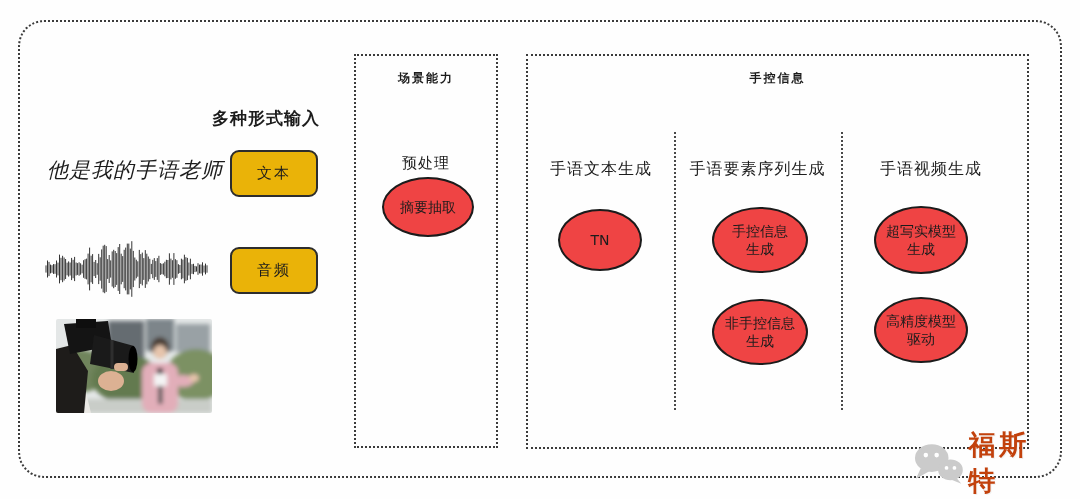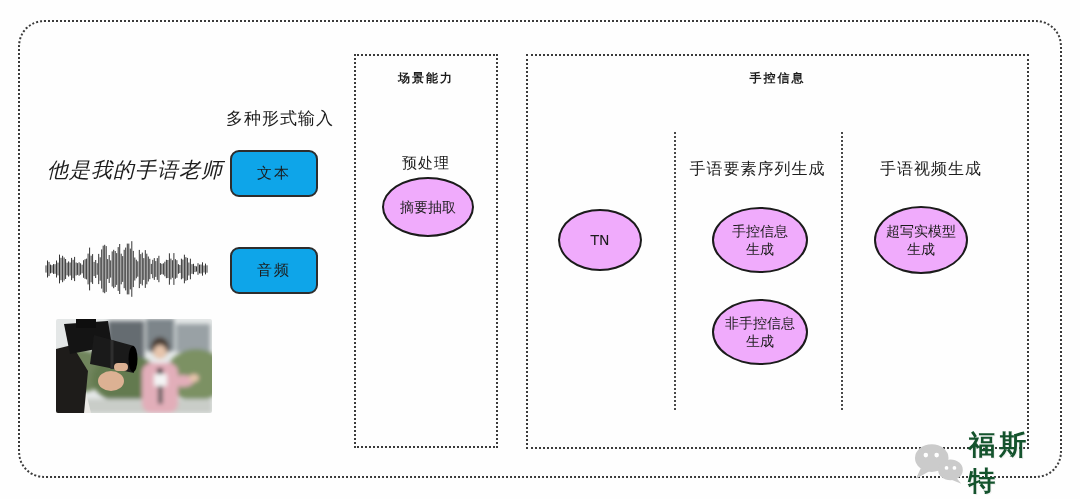--- a/index.html
+++ b/index.html
@@ -2,48 +2,48 @@
 <html><head>
 <meta charset="utf-8">
 <style>
   html,body{margin:0;padding:0;background:#ffffff;}
   body{font-family:"DejaVu Sans","Liberation Sans",sans-serif;color:#1c1c1c;}
   .canvas{position:relative;width:1080px;height:499px;background:#fefefe;overflow:hidden;}
   .outer{position:absolute;left:18px;top:20px;width:1040px;height:454px;
          border:2px dotted #3b3b3b;border-radius:26px;}
 
   
-  .lbl-input{position:absolute;left:192px;top:85px;width:122px;text-align:right;
-             font-size:17px;font-weight:400;letter-spacing:1px;}
+  .lbl-input{position:absolute;left:192px;top:85px;width:122px;text-align:left;
+             font-size:17px;font-weight:700;letter-spacing:1px;}
   .sentence{position:absolute;left:27px;top:134px;font-size:21px;letter-spacing:1px;font-style:italic;}
   .inbox{position:absolute;left:210px;width:84px;height:43px;border:2px solid #2d2d2d;
          border-radius:9px;display:flex;align-items:center;justify-content:center;
-         font-size:15px;background:#0ea5e9;letter-spacing:2px;}
+         font-size:15px;background:#eab308;letter-spacing:2px;}
   .wave{position:absolute;left:24px;top:207px;}
   .photo{position:absolute;left:36px;top:297px;width:156px;height:94px;border-radius:2px;
          overflow:hidden;}
 
   
   .dash-box{position:absolute;border:2px dotted #3b3b3b;background:transparent;}
   .scene{left:334px;top:32px;width:140px;height:390px;}
   .core{left:506px;top:32px;width:499px;height:391px;}
   .box-title{position:absolute;top:14px;left:0;right:0;text-align:center;
              font-size:12px;font-weight:700;letter-spacing:2px;}
   .subtitle{position:absolute;top:72px;left:0;right:0;text-align:center;font-size:15px;
             letter-spacing:1px;margin-top:26px;}
   .ellipse{position:absolute;border:2.5px solid #1b1b1b;border-radius:50%;
            display:flex;align-items:center;justify-content:center;text-align:center;
-           font-size:14px;line-height:18px;white-space:pre-line;background:#f0abfc;}
+           font-size:14px;line-height:18px;white-space:pre-line;background:#ef4444;}
   .divider{position:absolute;top:76px;height:278px;width:0;border-left:2px dotted #484848;}
   .col-label{position:absolute;top:103px;text-align:center;font-size:16px;font-weight:500;
              letter-spacing:1px;}
 
   
   .watermark{position:absolute;left:893px;top:405px;display:flex;align-items:center;}
-  .wm-text{font-size:27px;font-weight:700;color:#14532d;letter-spacing:4px;
+  .wm-text{font-size:27px;font-weight:700;color:#c2410c;letter-spacing:4px;
            text-shadow:1px 1px 0 #f1f1f1;margin-left:4px;}
 </style>
 </head>
 <body>
 
 <div class="canvas">
   <div class="outer">
 
     <div class="lbl-input">多种形式输入</div>
 
@@ -214,39 +214,44 @@
         <span>摘要抽取</span>
       </div>
     </div>
 
     <div class="dash-box core">
       <div class="box-title">手控信息</div>
 
       <div class="divider" style="left:146px"></div>
       <div class="divider" style="left:313px"></div>
 
+      <div class="col-label" style="left:0;width:146px">手语文本生成</div>
       <div class="col-label" style="left:146px;width:167px">手语要素序列生成</div>
       <div class="col-label" style="left:313px;width:180px">手语视频生成</div>
 
       <div class="ellipse" style="left:30px;top:153px;width:80px;height:58px">
         <span>TN</span>
       </div>
 
       <div class="ellipse" style="left:184px;top:151px;width:92px;height:62px">
         <span>手控信息
 生成</span>
       </div>
       <div class="ellipse" style="left:184px;top:243px;width:92px;height:62px">
         <span>非手控信息
 生成</span>
       </div>
 
       <div class="ellipse" style="left:346px;top:150px;width:90px;height:64px">
         <span>超写实模型
 生成</span>
+      </div>
+      <div class="ellipse" style="left:346px;top:241px;width:90px;height:62px">
+        <span>高精度模型
+驱动</span>
       </div>
     </div>
 
     <div class="watermark">
       <svg width="52" height="42" viewBox="0 0 52 42">
         <g fill="#cbcbcb">
           <ellipse cx="19" cy="16" rx="17" ry="14"></ellipse>
           <polygon points="8,26 3,37 17,29"></polygon>
           <ellipse cx="38" cy="28" rx="12.5" ry="10.5"></ellipse>
           <polygon points="44,36 49,42 39,38"></polygon>

